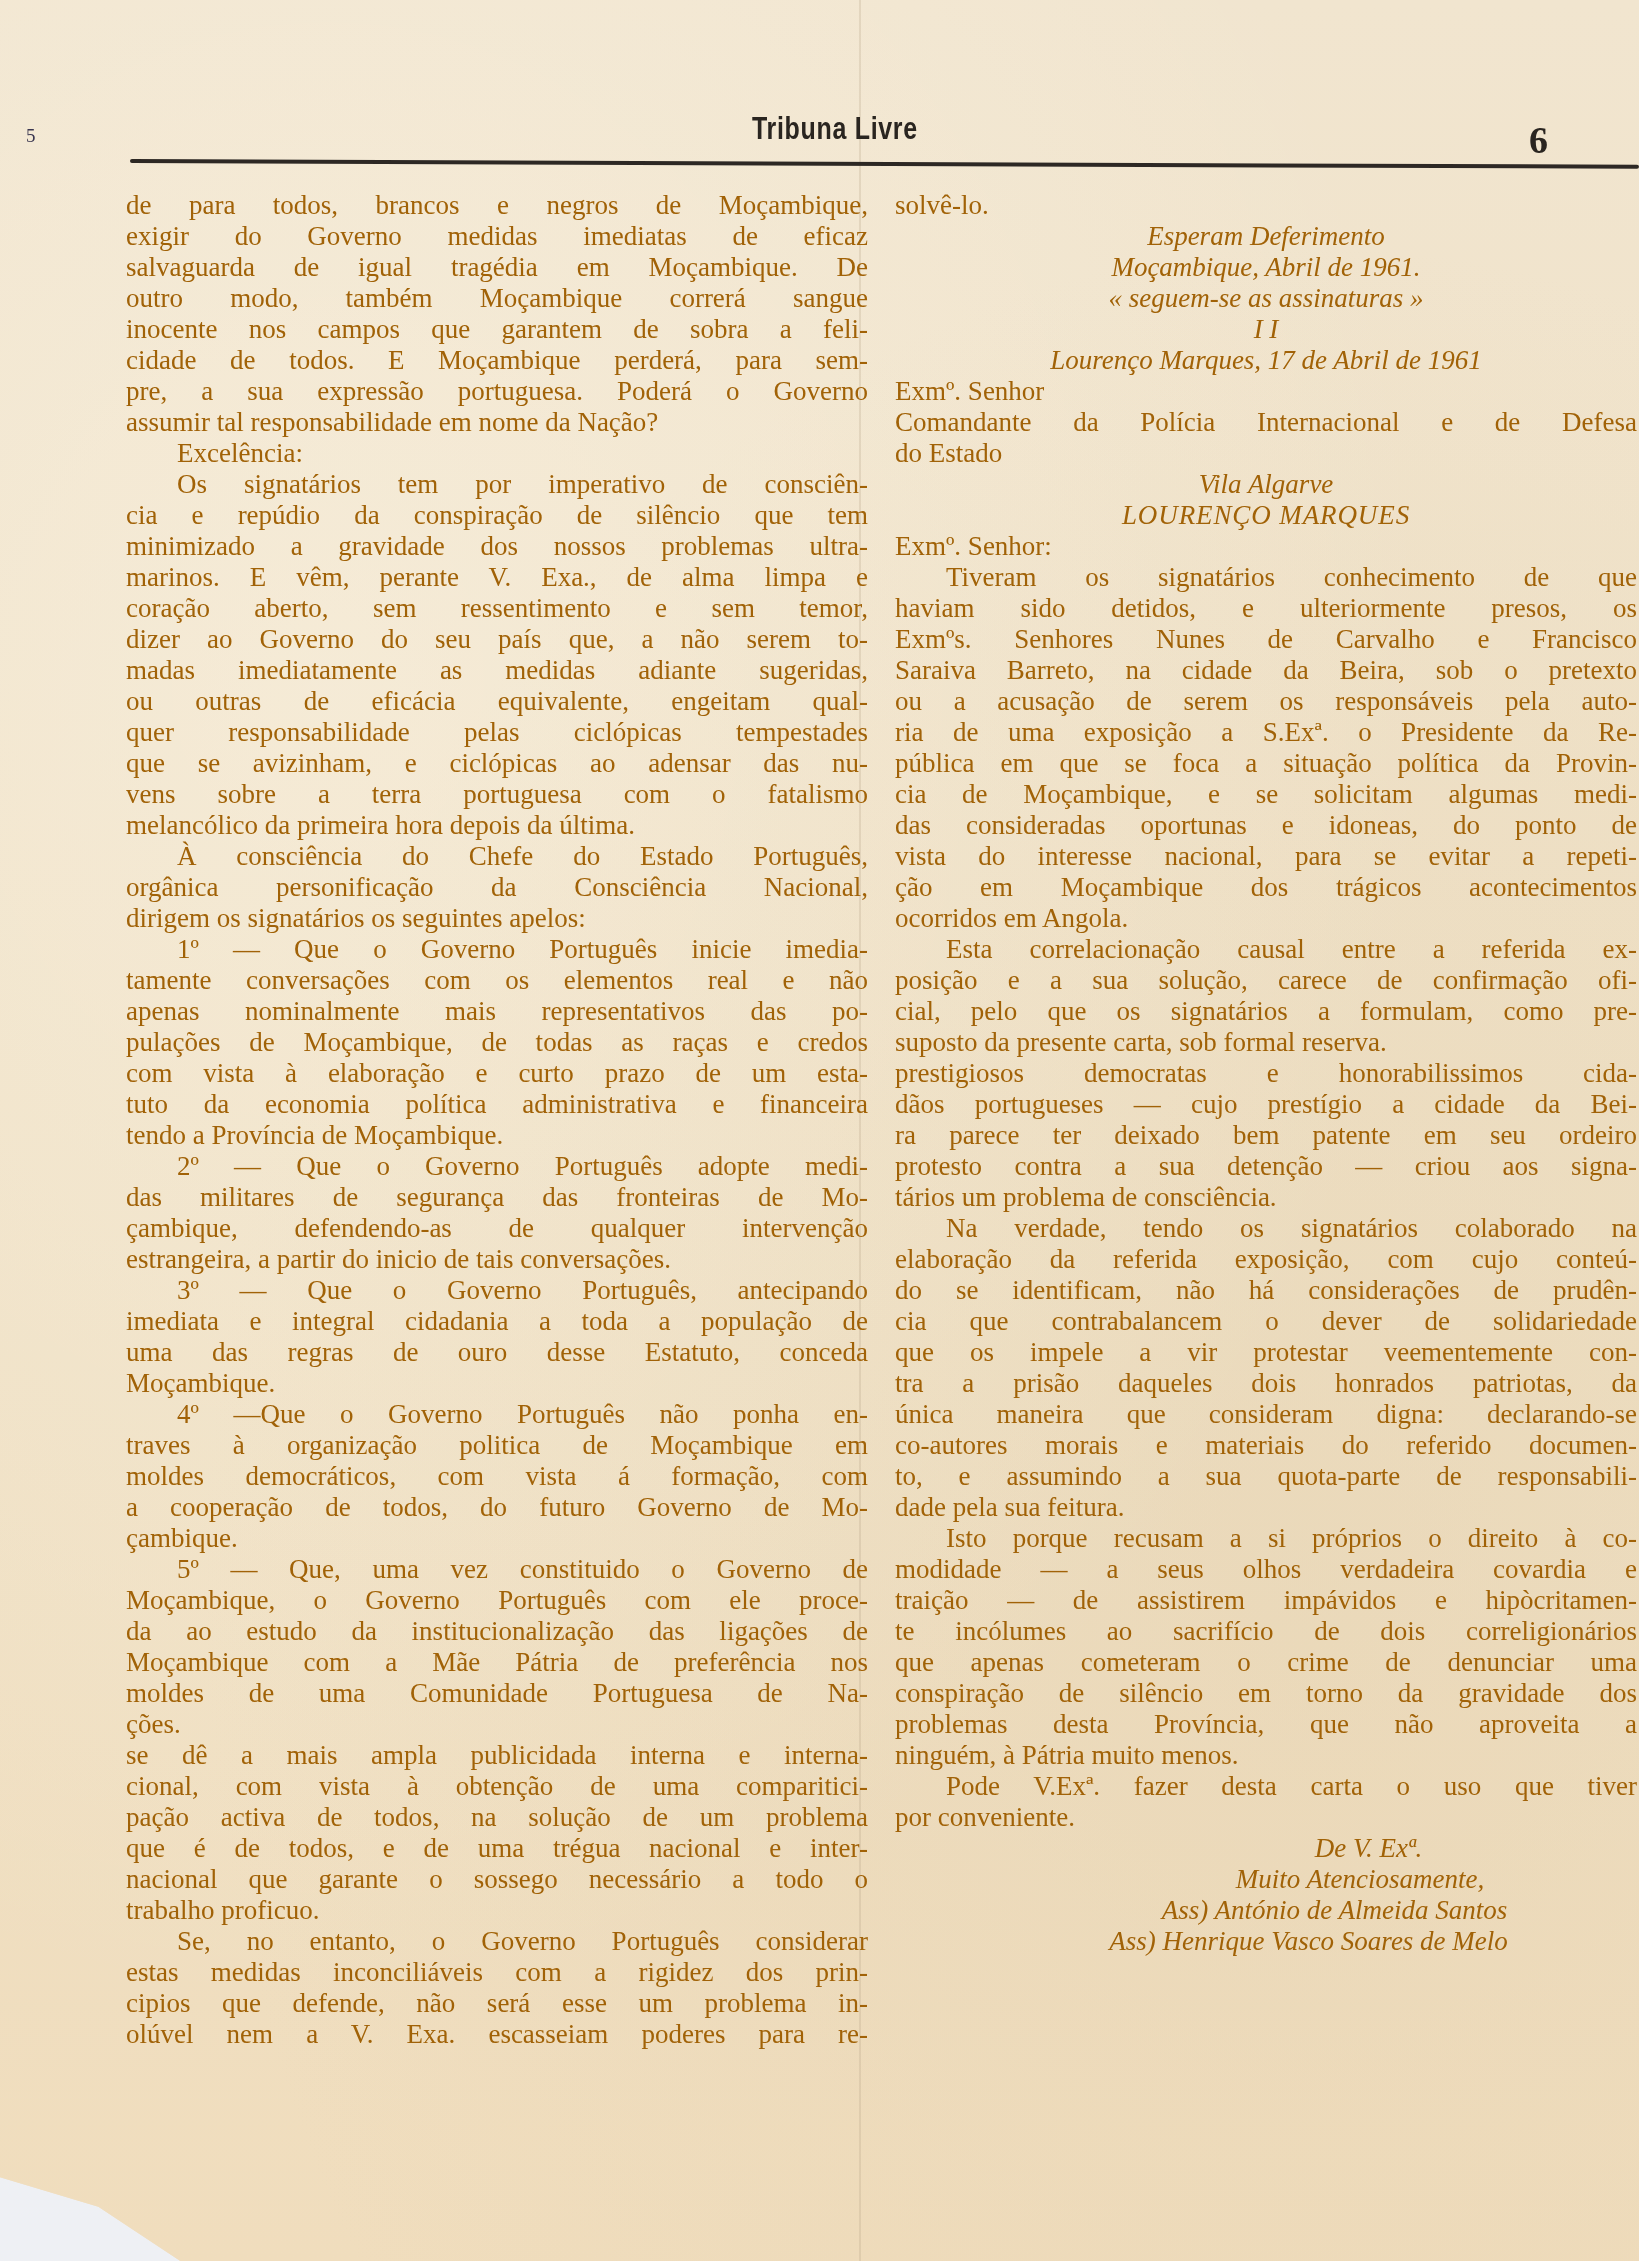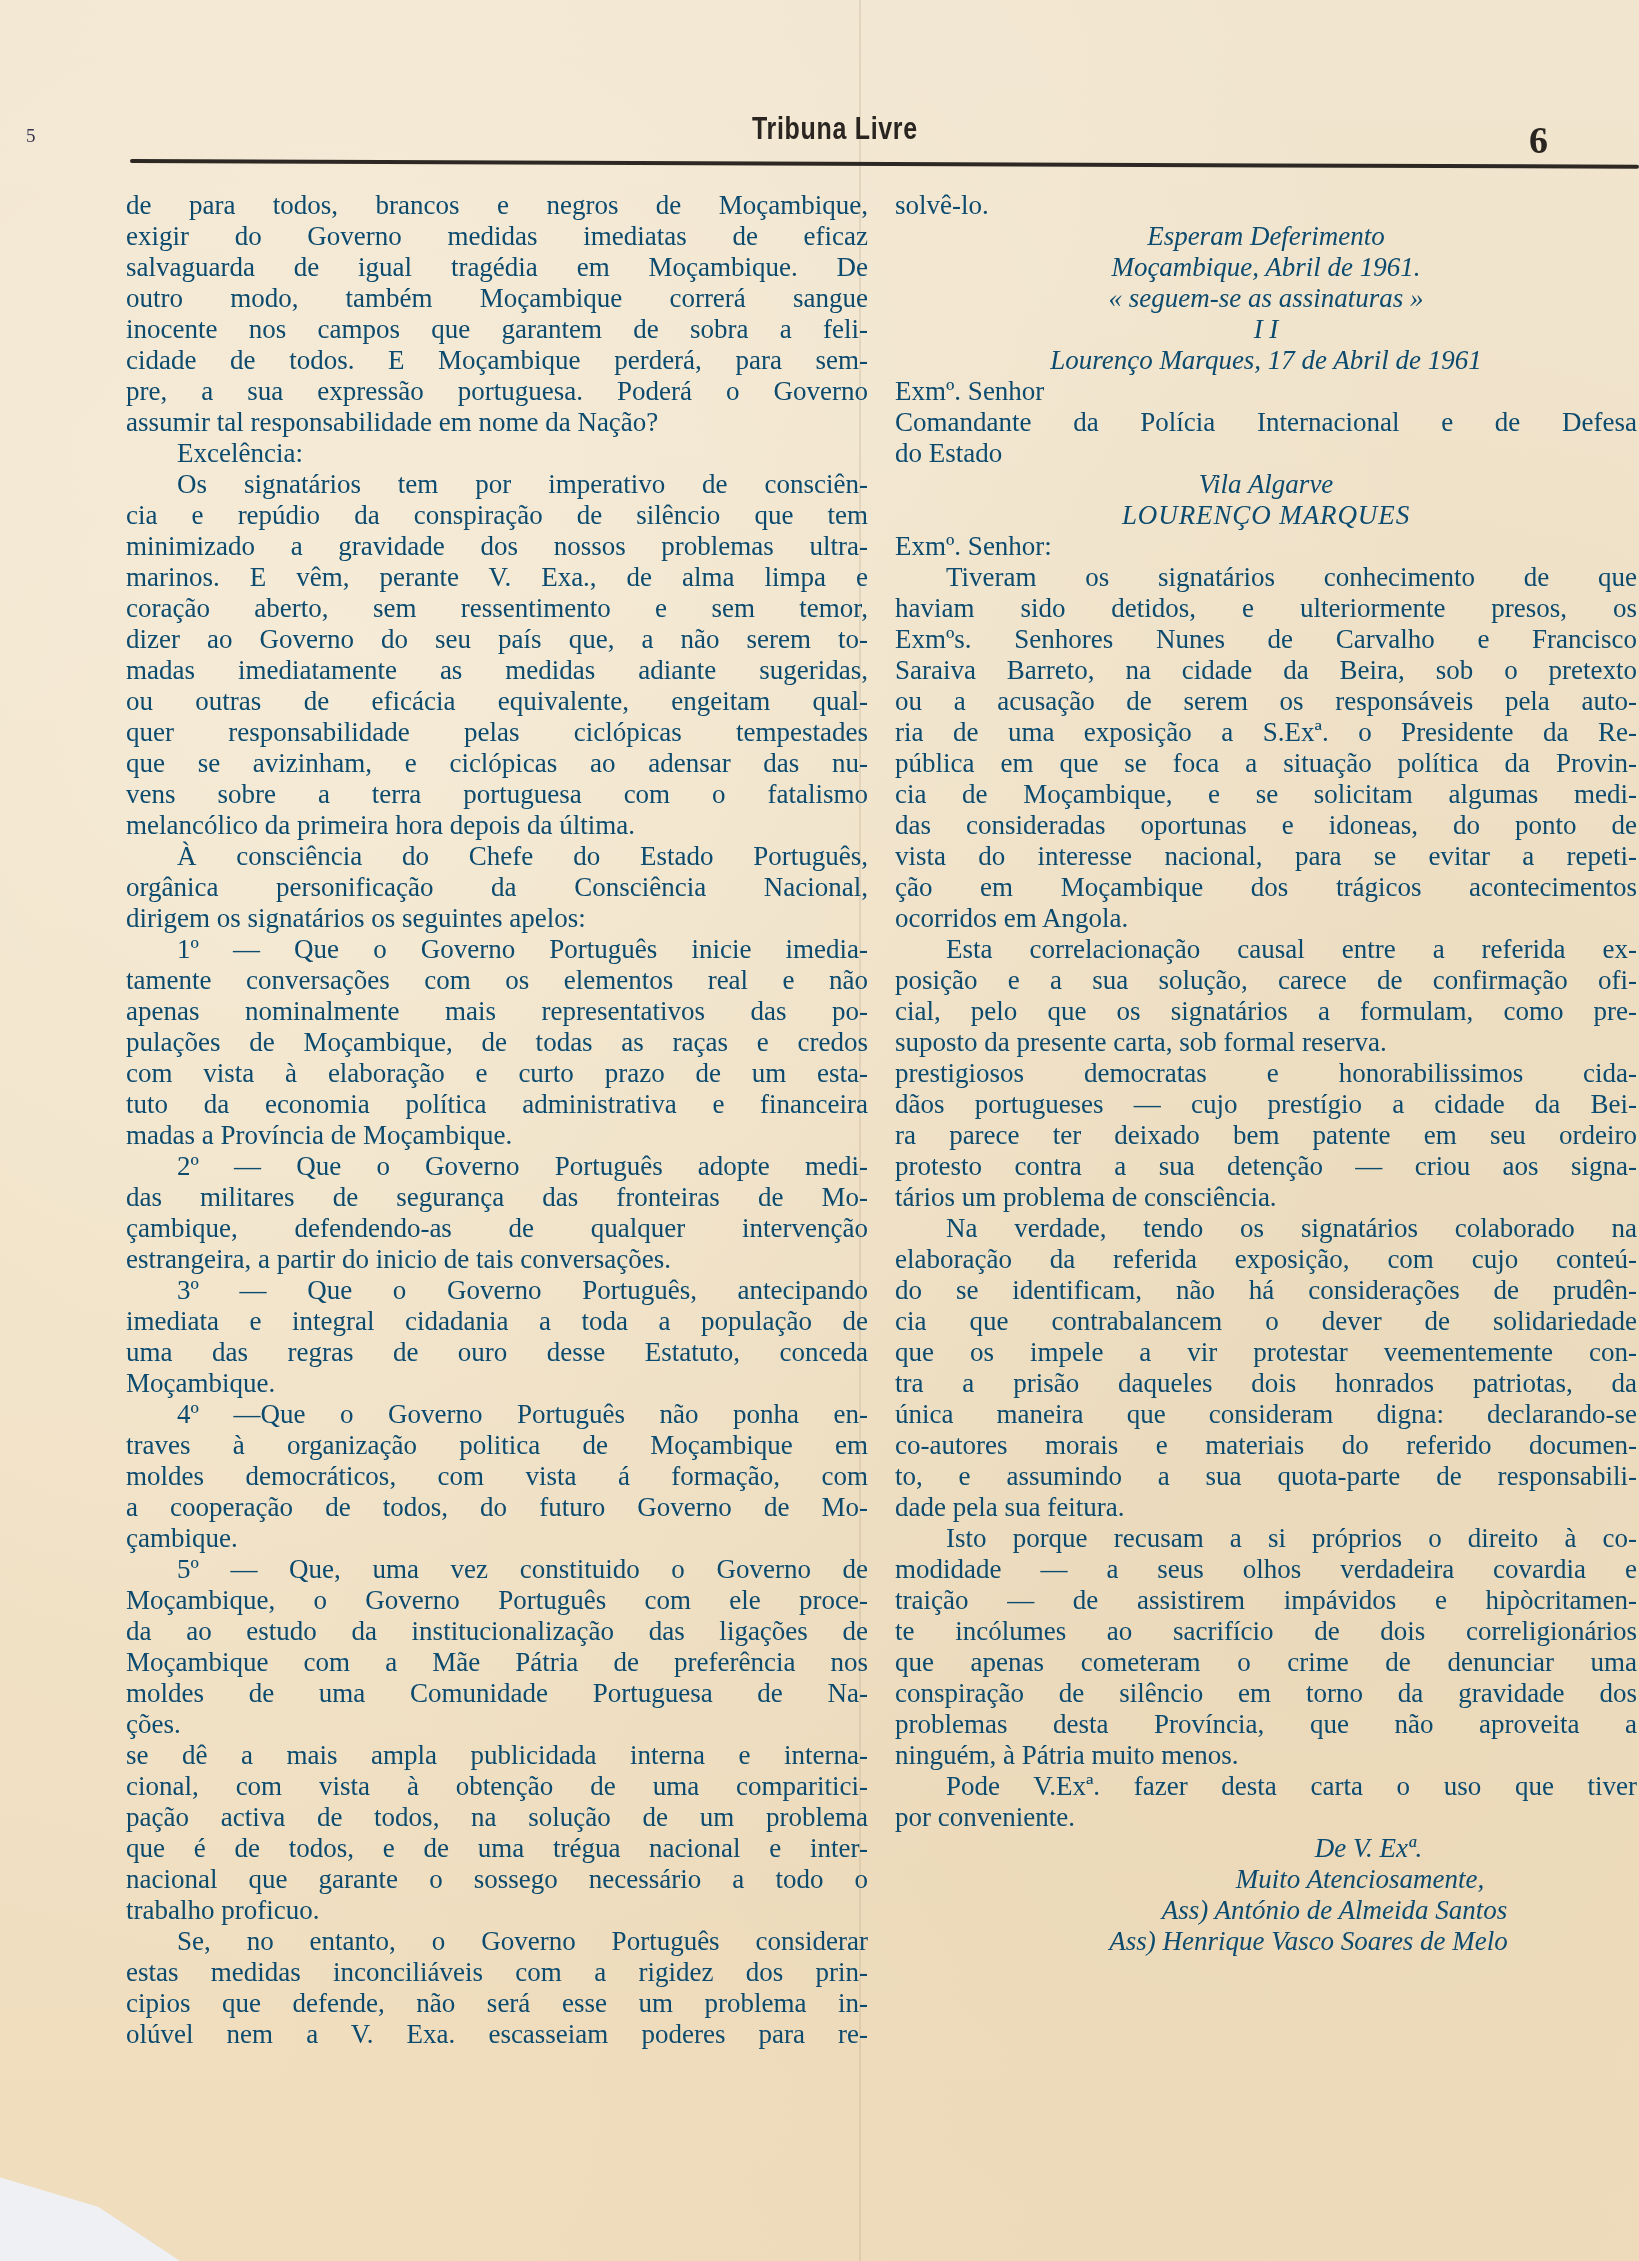--- a/index.html
+++ b/index.html
@@ -39,21 +39,21 @@
   .header .mark {
     position: absolute; left: 26px; top: 24px; font-size: 19px; color: #3a3650;
   }
   .rule {
     position: absolute; left: 130px; top: 159px; width: 1509px; height: 4.3px;
     background: #2d2824; border-radius: 2.6px; transform: rotate(0.22deg);
     transform-origin: left center;
   }
   .col {
     position: absolute; top: 190px;
-    color: #0c4a6e;
+    color: #a16207;
     font-size: 27px; line-height: 31px;
     text-align: justify;
   }
   .col.left { left: 126px; width: 742px; }
   .col.right { left: 895px; width: 742px; }
   .ln { display: block; text-align: justify; text-align-last: justify; white-space: nowrap; }
   .ln.last { text-align-last: left; }
   .ln.center { text-align: left; text-align-last: center; font-style: italic; }
   .ln.caps { letter-spacing: 0.9px; }
   .ind { padding-left: 51px; }
@@ -95,21 +95,21 @@
   <span class="ln last">melancólico da primeira hora depois da última.</span>
   <span class="ln ind">À consciência do Chefe do Estado Português,</span>
   <span class="ln">orgânica personificação da Consciência Nacional,</span>
   <span class="ln last">dirigem os signatários os seguintes apelos:</span>
   <span class="ln ind">1º — Que o Governo Português inicie imedia-</span>
   <span class="ln">tamente conversações com os elementos real e não</span>
   <span class="ln">apenas nominalmente mais representativos das po-</span>
   <span class="ln">pulações de Moçambique, de todas as raças e credos</span>
   <span class="ln">com vista à elaboração e curto prazo de um esta-</span>
   <span class="ln">tuto da economia política administrativa e financeira</span>
-  <span class="ln last">madas a Província de Moçambique.</span>
+  <span class="ln last">tendo a Província de Moçambique.</span>
   <span class="ln ind">2º — Que o Governo Português adopte medi-</span>
   <span class="ln">das militares de segurança das fronteiras de Mo-</span>
   <span class="ln">çambique, defendendo-as de qualquer intervenção</span>
   <span class="ln last">estrangeira, a partir do inicio de tais conversações.</span>
   <span class="ln ind">3º — Que o Governo Português, antecipando</span>
   <span class="ln">imediata e integral cidadania a toda a população de</span>
   <span class="ln">uma das regras de ouro desse Estatuto, conceda</span>
   <span class="ln last">Moçambique.</span>
   <span class="ln ind">4º —Que o Governo Português não ponha en-</span>
   <span class="ln">traves à organização politica de Moçambique em</span>

